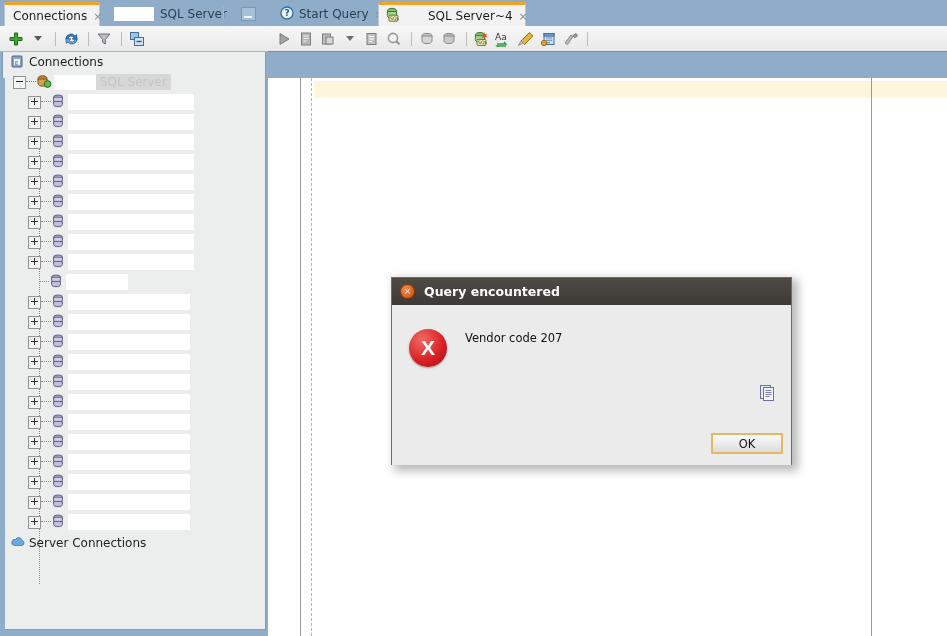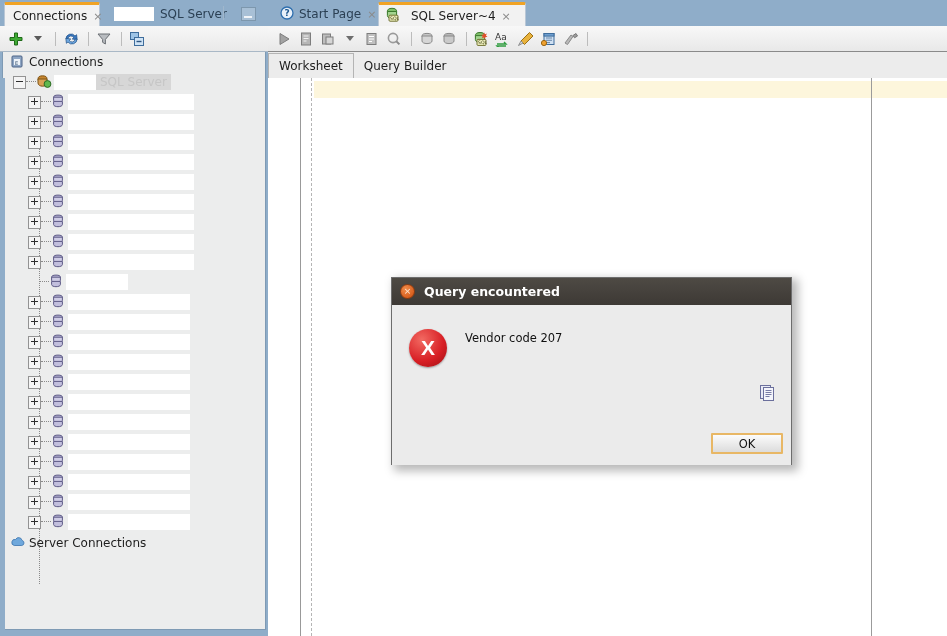--- a/index.html
+++ b/index.html
@@ -684,33 +684,33 @@
 
     <div id="right-tabstrip">
       <div class="tab inactive" style="left:4px;">
         <span style="margin-right:5px;">
           <svg width="14" height="14" viewBox="0 0 14 14">
             <circle cx="7" cy="7" r="6" fill="#e9f1f9" stroke="#2f6fae" stroke-width="1.3"></circle>
             <text x="4.6" y="10" font-size="9" fill="#1f5somewhere" font-family="DejaVu Sans"></text>
             <text x="4.5" y="10.2" font-size="9" font-weight="bold" fill="#235b91" font-family="DejaVu Sans">?</text>
           </svg>
         </span>
-        <span>Start Page</span>
+        <span>Start Query</span>
         <span class="tabclose">×</span>
       </div>
       <div class="tab active" style="left:110px; width:148px; padding-left:6px;">
         <span>
           <svg width="17" height="15" viewBox="0 0 17 15">
             <ellipse cx="7" cy="4.5" rx="4.6" ry="3.2" fill="#7fc06a" stroke="#3c7a2d"></ellipse>
             <path d="M2.4 4.5v4c0 1.8 2 3.2 4.6 3.2s4.6-1.4 4.6-3.2v-4z" fill="#a3d48f" stroke="#3c7a2d"></path>
             <rect x="4" y="8.2" width="9" height="6" rx="1" fill="#f2f3c1" stroke="#6f7030"></rect>
             <text x="5" y="13" font-size="4.6" fill="#3b3c12" font-family="DejaVu Sans">SQL</text>
           </svg>
         </span>
-        <span style="margin-left:9px;">SQL Server~4</span>
+        <span style="margin-left:26px;">SQL Server~4</span>
         <span class="tabclose">×</span>
       </div>
     </div>
 
     <div id="editor-toolbar">
       <div class="tb-ico">
         <svg width="16" height="16" viewBox="0 0 16 16">
             <path d="M4 2.5l9 5.5-9 5.5z" fill="#a3a3a3" stroke="#7d7d7d"></path>
           </svg>
       </div>
@@ -786,28 +786,20 @@
       </div>
       <div class="tb-ico">
         <svg width="17" height="16" viewBox="0 0 17 16">
           <path d="M3 12l6-8 2 1.5-5.5 8z" fill="#b9b9b9" stroke="#8a8a8a"></path>
           <path d="M11 4.5l3-2 1.5 2.5-3 1.8z" fill="#9e9e9e" stroke="#7a7a7a"></path>
         </svg>
       </div>
       <div class="tb-div"></div>
     </div>
 
-    <div id="worksheet-tabs">
-      <div class="ws-tab active">
-        <span>Worksheet</span>
-      </div>
-      <div class="ws-tab">
-        <span>Query Builder</span>
-      </div>
-    </div>
 
     <div id="editor">
       <div id="gutter"></div>
       <div id="gutter-dotted"></div>
       <div id="current-line"></div>
       <div id="margin-guide"></div>
     </div>
   </div>
 
   <div id="left-editor-strip"></div>

